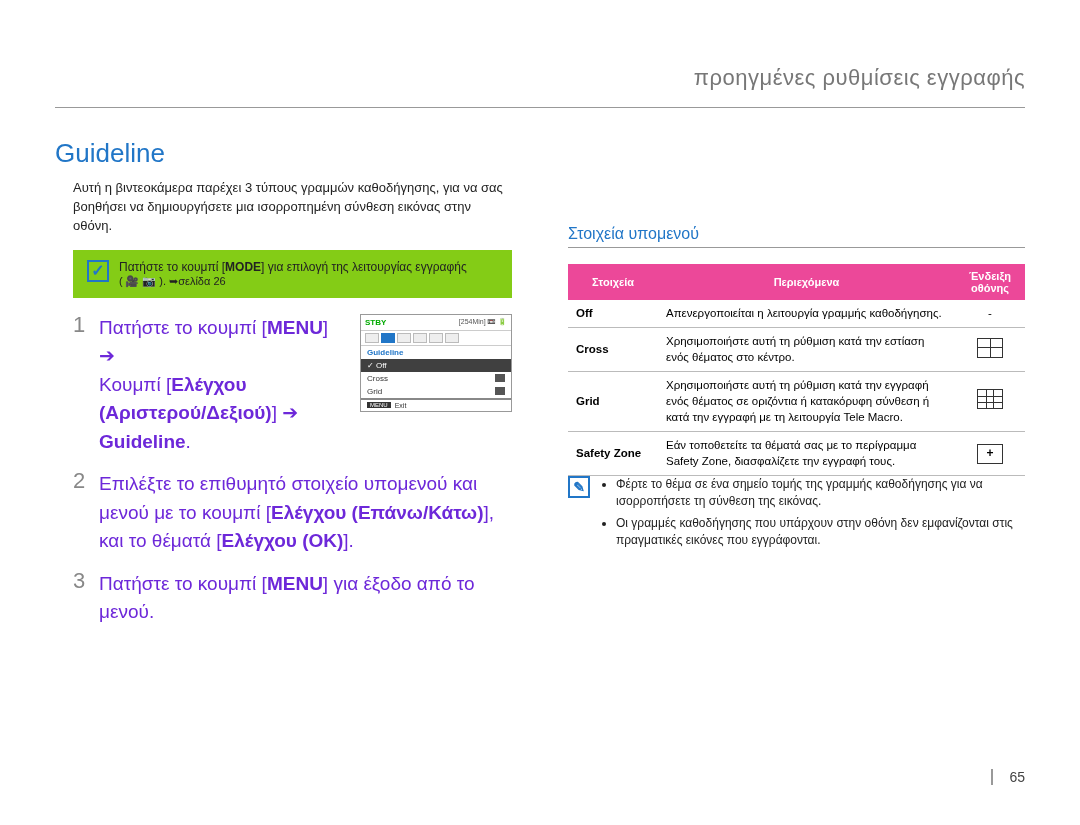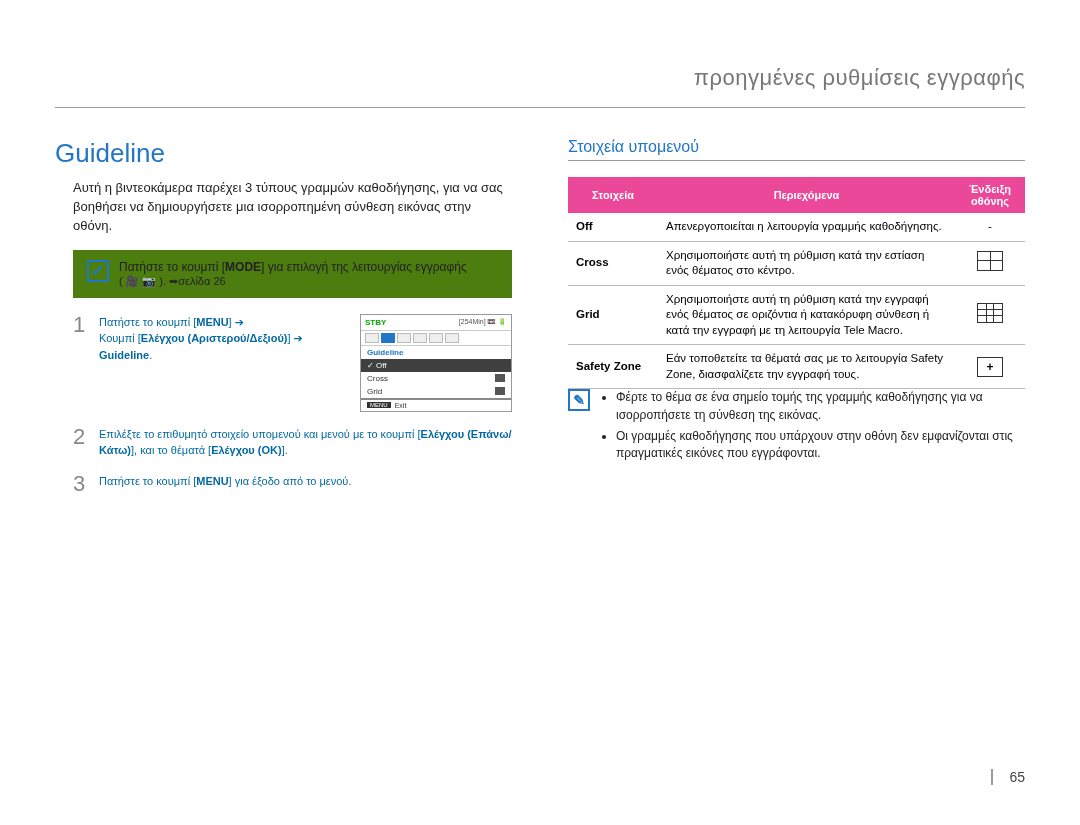--- a/index.html
+++ b/index.html
@@ -16,36 +16,37 @@
     font-size: 22px;
     color: #777;
     padding-bottom: 16px;
     border-bottom: 1px solid #999;
     letter-spacing: 0.5px;
   }
   .columns {
     display: flex;
     gap: 56px;
     margin-top: 30px;
+    align-items: center;
   }
   .col { flex: 1; min-width: 0; }
   .section-title {
     color: #2176c7;
     font-size: 26px;
     font-weight: normal;
     margin-bottom: 10px;
   }
   .intro-text {
     font-size: 13px;
     color: #222;
     line-height: 1.45;
     padding-left: 18px;
   }
   .note-box {
-    background: #4d7c0f;
+    background: #84cc16;
     display: flex;
     align-items: flex-start;
     gap: 10px;
     padding: 10px 14px;
     margin: 14px 0 16px 18px;
     font-size: 12px;
     color: #222;
   }
   .note-icon {
     width: 22px;
@@ -68,22 +69,22 @@
     gap: 14px;
     margin-bottom: 14px;
   }
   .step-num {
     font-size: 22px;
     color: #888;
     line-height: 1;
     width: 12px;
   }
   .step-text {
-    font-size: 11px;
-    color: #0369a1;
+    font-size: 19px;
+    color: #6d28d9;
     line-height: 1.5;
     flex: 1;
   }
   .step-text .bold { font-weight: bold; }
   .step1-row { display:flex; gap:16px; align-items:flex-start; }
   .lcd {
     width: 152px;
     border: 1px solid #999;
     font-size: 8px;
     background: #fff;
@@ -296,21 +297,21 @@
           <td>Χρησιμοποιήστε αυτή τη ρύθμιση κατά την εστίαση ενός θέματος στο κέντρο.</td>
           <td class="ind"><span class="ind-icon"></span></td>
         </tr>
         <tr>
           <td class="item">Grid</td>
           <td>Χρησιμοποιήστε αυτή τη ρύθμιση κατά την εγγραφή ενός θέματος σε οριζόντια ή κατακόρυφη σύνθεση ή κατά την εγγραφή με τη λειτουργία Tele Macro.</td>
           <td class="ind"><span class="ind-grid"></span></td>
         </tr>
         <tr>
           <td class="item">Safety Zone</td>
-          <td>Εάν τοποθετείτε τα θέματά σας με το λειτουργία Safety Zone, διασφαλίζετε την εγγραφή τους.</td>
+          <td>Εάν τοποθετείτε τα θέματά σας με το περίγραμμα Safety Zone, διασφαλίζετε την εγγραφή τους.</td>
           <td class="ind"><span class="ind-safe">
                 <span class="plus">+</span>
               </span></td>
         </tr>
       </tbody>
     </table>
 
     <div class="tips">
       <span class="note-icon info"></span>
       <ul>

